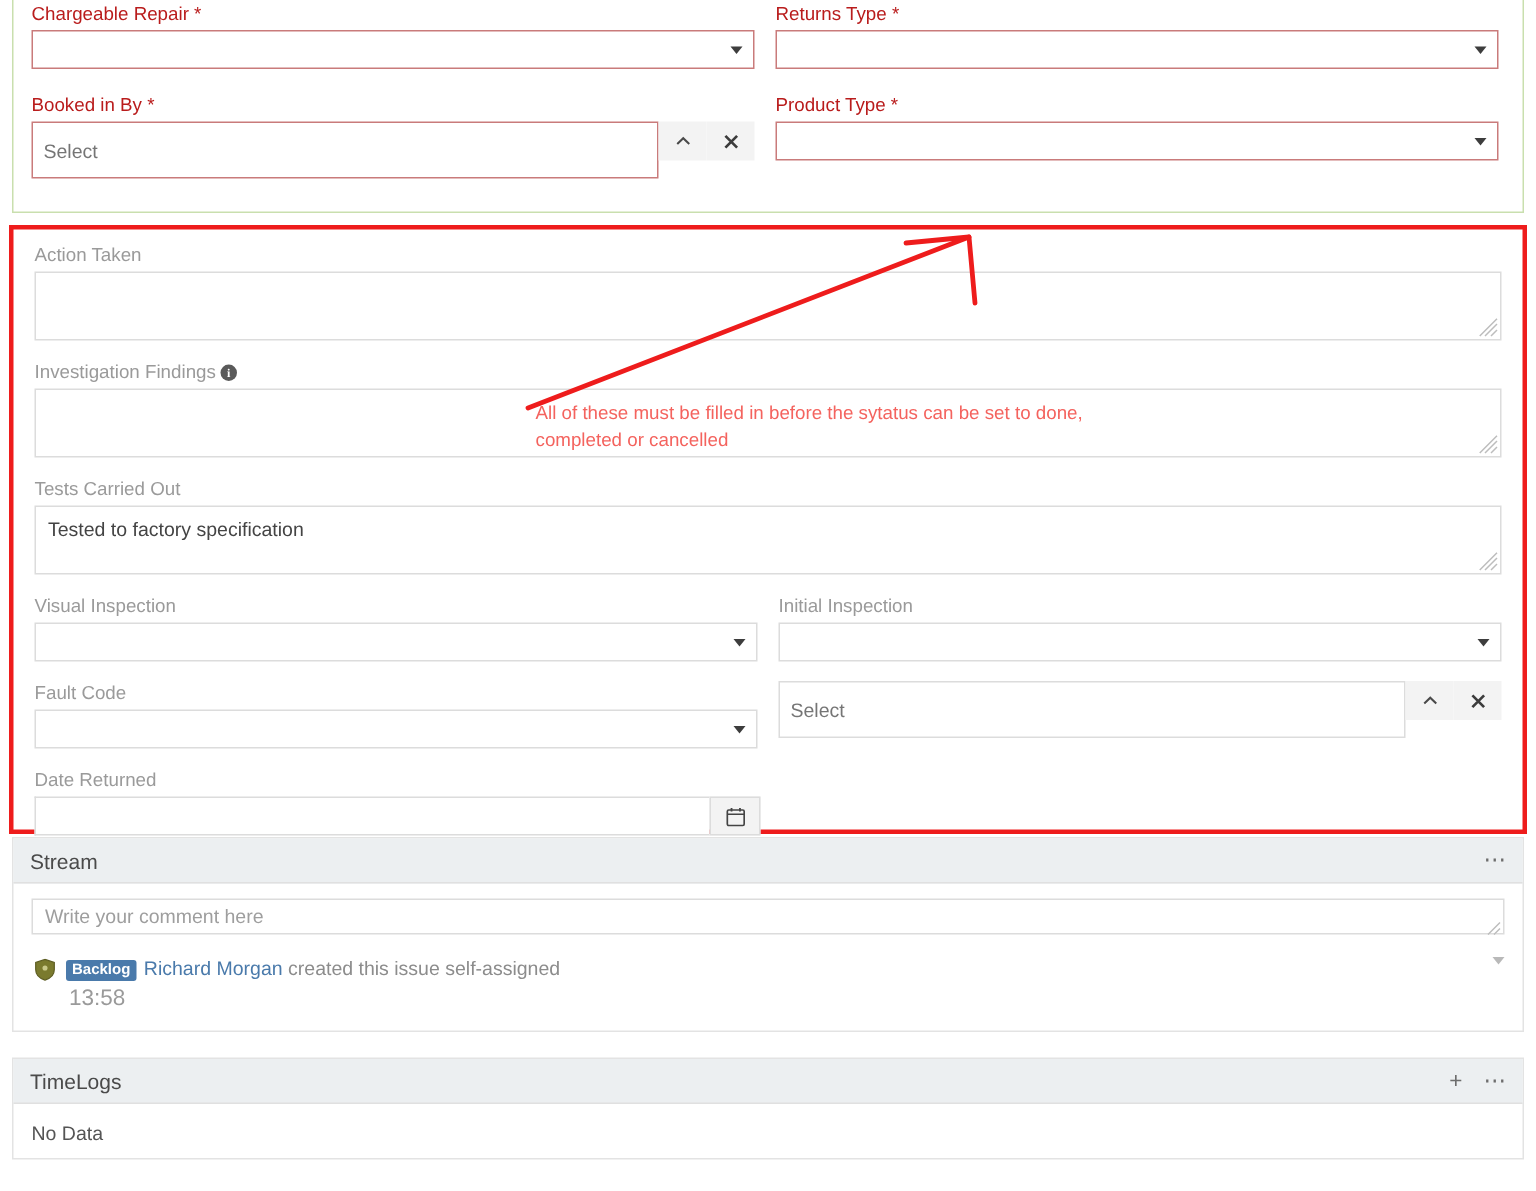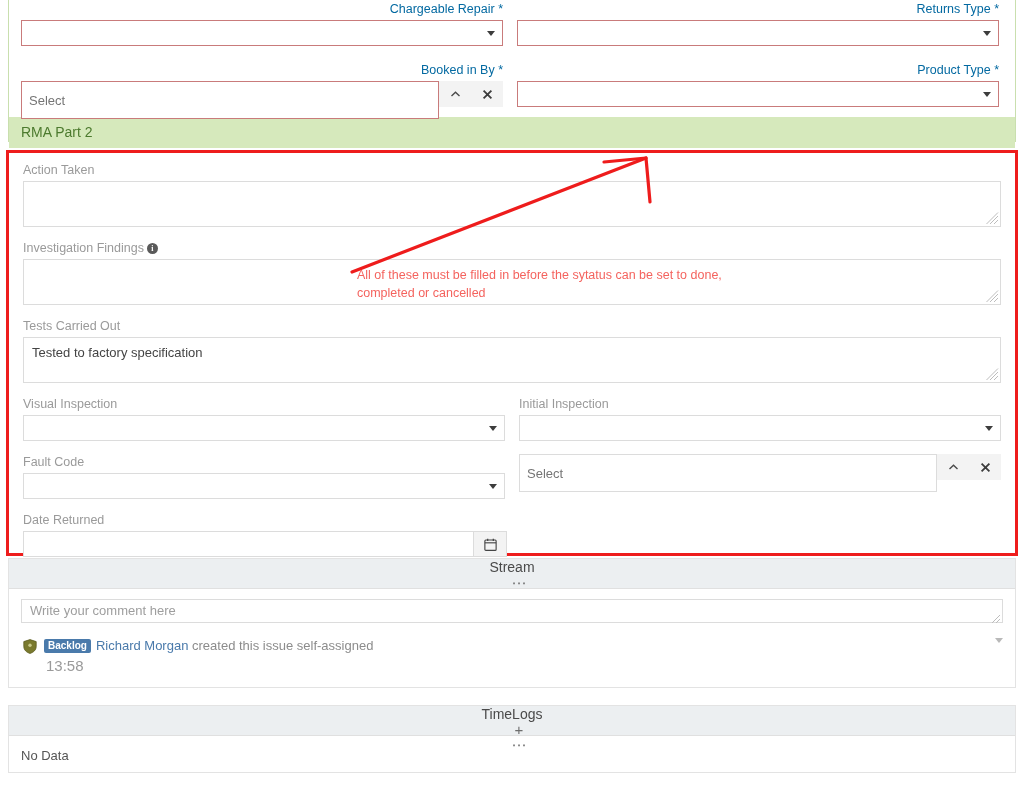--- a/index.html
+++ b/index.html
@@ -16,21 +16,21 @@
 
   
   .field-label {
     font-size: 12.5px;
     color: #9a9a9a;
     line-height: 16px;
     padding: 0 0 3px 0;
     display: block;
     white-space: nowrap;
   }
-  .field-label.req { color: #0369a1; text-align: right; }
+  .field-label.req { color: #b91c1c; }
 
   .sel {
     position: relative;
     height: 26px;
     border: 1px solid #dcdcdc;
     background: #fff;
     display: block;
   }
   .sel.err { border-color: #c97b7b; }
   .sel .caret {
@@ -168,21 +168,20 @@
   }
   .card-head {
     background: #eceff1;
     border-bottom: 1px solid #e0e0e0;
     height: 30px;
     display: flex;
     align-items: center;
     padding: 0 11px;
     color: #4a4a4a;
     font-size: 14px;
-    flex-direction: column;
   }
   .card-head .title { flex: 1 1 auto; }
   .card-head .hicon {
     color: #6d6d6d;
     font-size: 15px;
     margin-left: 14px;
     cursor: pointer;
     line-height: 1;
   }
   .card-body { padding: 10px 12px 12px 12px; }
@@ -322,23 +321,20 @@
           <span class="field-label req">Product Type *</span>
           <div class="sel err">
             <span class="value"></span>
             <span class="caret"></span>
           </div>
         </div>
       </div>
 
     </div>
 
-    <div class="section-head" style="margin-top:10px;">
-      <span>RMA Part 2</span>
-    </div>
   </div>
 
   <div class="redbox">
     <div class="inner">
 
       <div class="mb14">
         <span class="field-label">Action Taken</span>
         <div class="ta-wrap">
           <textarea class="ta" rows="3" style="height: 46px;"></textarea>
           <svg class="grip" viewBox="0 0 13 13">

